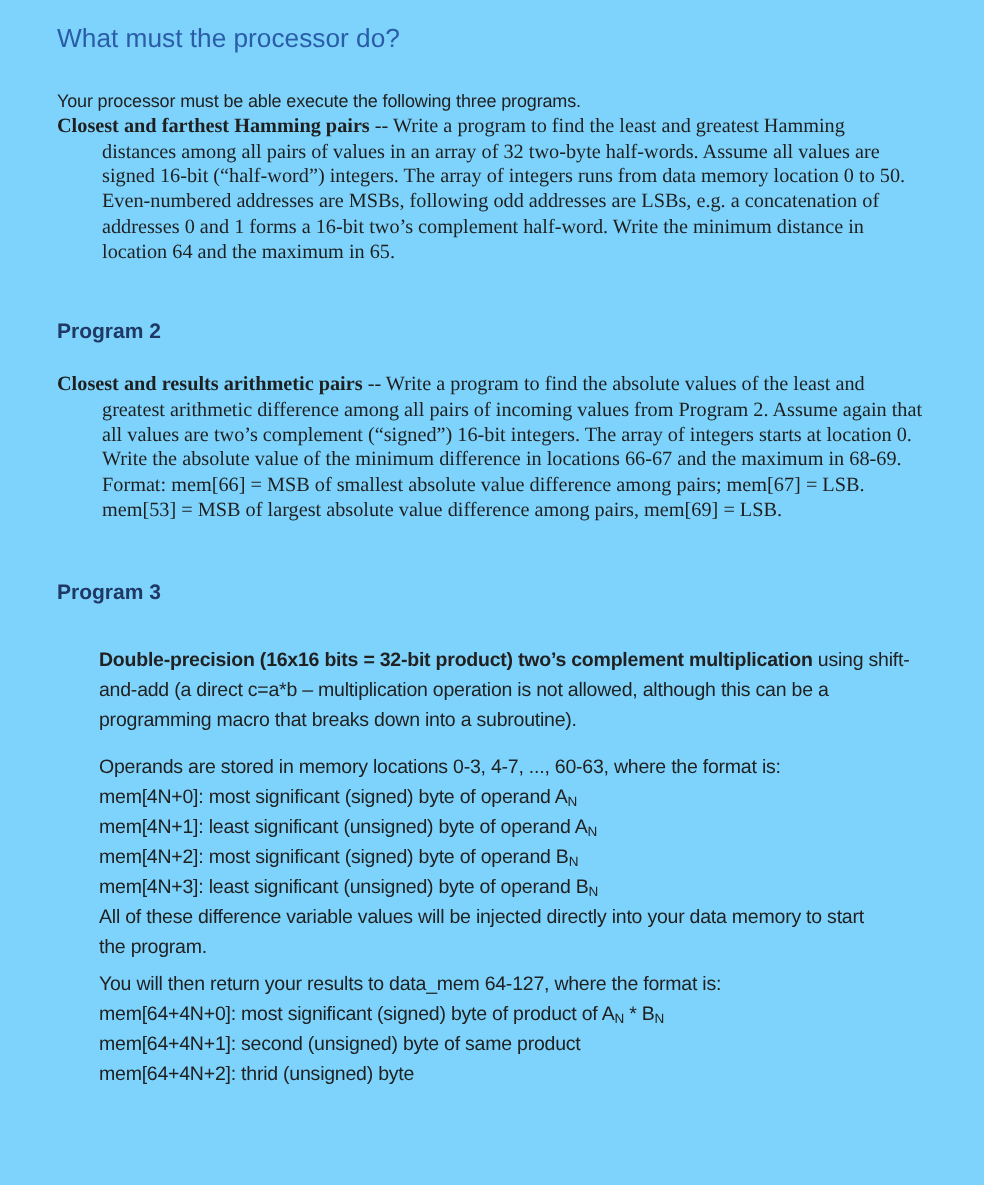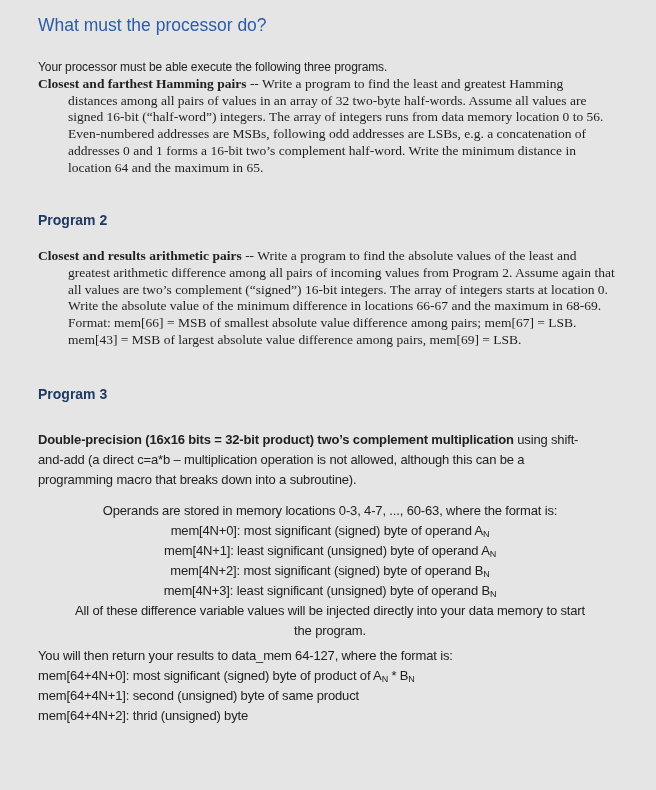--- a/index.html
+++ b/index.html
@@ -1,20 +1,20 @@
 <!DOCTYPE html>
 <html><head>
 <meta charset="utf-8">
 <style>
   html, body { margin: 0; padding: 0; background: #ffffff; }
   .page {
     position: relative;
     width: 656px;
     height: 790px;
-    background: #e5e5e5;
+    background: #7dd3fc;
     box-sizing: border-box;
     padding: 14px 34px 0 38px;
     overflow: hidden;
   }
   .doc-title {
     font-family: "Liberation Sans", sans-serif;
     font-size: 17.5px;
     line-height: 22px;
     font-weight: 400;
     color: #2b5ca8;
@@ -49,59 +49,59 @@
   .serif-para .line { white-space: nowrap; }
   .serif-para .cont { padding-left: 30px; }
   .serif-para .lead { font-weight: 700; }
   .sans-block {
     font-family: "Liberation Sans", sans-serif;
     font-size: 13px;
     line-height: 20px;
     letter-spacing: -0.15px;
     color: #212121;
   }
-  .sans-block .line { white-space: nowrap; }
+  .sans-block .line { white-space: nowrap; margin-left: 28px; }
   .sans-block .lead { font-weight: 700; }
   .p3-intro { margin-top: 27px; }
-  .operands-block { margin-top: 11px; text-align: center; }
+  .operands-block { margin-top: 11px; }
   .results-block { margin-top: 5px; }
   .sub {
     font-size: 9px;
     line-height: 0;
     vertical-align: -2px;
   }
 </style>
 </head>
 <body>
 
 <div class="page">
 
   <h1 class="doc-title">What must the processor do?</h1>
 
   <div class="intro-line">Your processor must be able execute the following three programs.</div>
 
 
   <div class="serif-para">
     <div class="line"><span class="lead">Closest and farthest Hamming pairs</span><span> -- Write a program to find the least and greatest Hamming</span></div>
     <div class="line cont">distances among all pairs of values in an array of 32 two-byte half-words. Assume all values are</div>
-    <div class="line cont">signed 16-bit (“half-word”) integers. The array of integers runs from data memory location 0 to 56.</div>
+    <div class="line cont">signed 16-bit (“half-word”) integers. The array of integers runs from data memory location 0 to 50.</div>
     <div class="line cont">Even-numbered addresses are MSBs, following odd addresses are LSBs, e.g. a concatenation of</div>
     <div class="line cont">addresses 0 and 1 forms a 16-bit two’s complement half-word. Write the minimum distance in</div>
     <div class="line cont">location 64 and the maximum in 65.</div>
   </div>
 
   <h2 class="prog-heading h-p2">Program 2</h2>
 
   <div class="serif-para p2">
     <div class="line"><span class="lead">Closest and results arithmetic pairs</span><span> -- Write a program to find the absolute values of the least and</span></div>
     <div class="line cont">greatest arithmetic difference among all pairs of incoming values from Program 2. Assume again that</div>
     <div class="line cont">all values are two’s complement (“signed”) 16-bit integers. The array of integers starts at location 0.</div>
     <div class="line cont">Write the absolute value of the minimum difference in locations 66-67 and the maximum in 68-69.</div>
     <div class="line cont">Format: mem[66] = MSB of smallest absolute value difference among pairs; mem[67] = LSB.</div>
-    <div class="line cont">mem[43] = MSB of largest absolute value difference among pairs, mem[69] = LSB.</div>
+    <div class="line cont">mem[53] = MSB of largest absolute value difference among pairs, mem[69] = LSB.</div>
   </div>
 
   <h2 class="prog-heading h-p3">Program 3</h2>
 
   <div class="sans-block p3-intro">
     <div class="line"><span class="lead">Double-precision (16x16 bits = 32-bit product) two’s complement multiplication</span><span> using shift-</span></div>
     <div class="line">and-add (a direct c=a*b – multiplication operation is not allowed, although this can be a</div>
     <div class="line">programming macro that breaks down into a subroutine).</div>
   </div>
 

